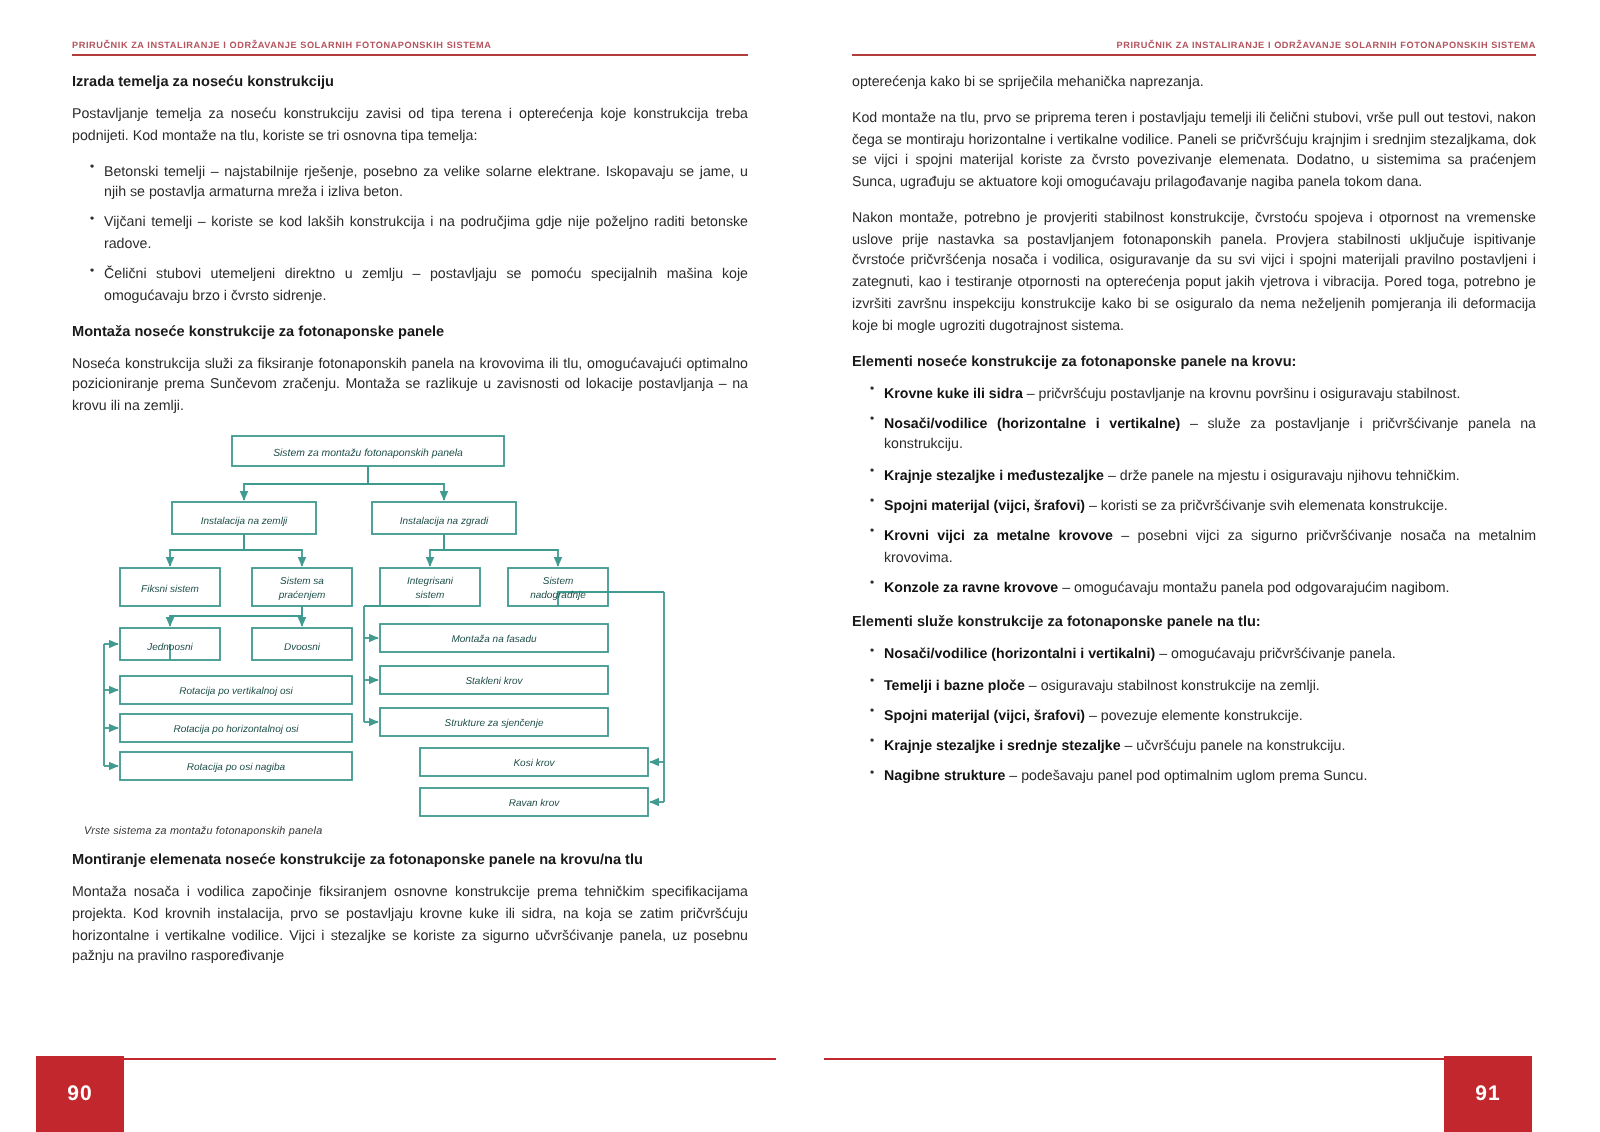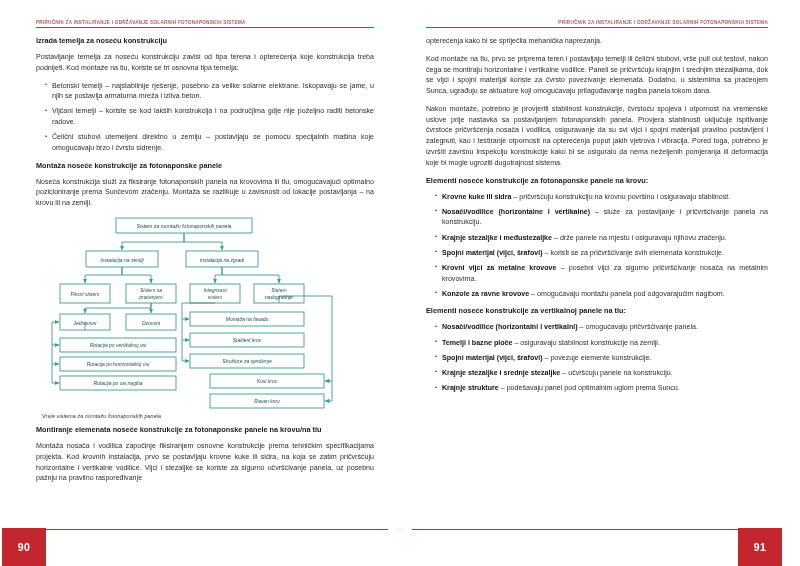--- a/index.html
+++ b/index.html
@@ -121,22 +121,22 @@
     height: 38px;
     background: #c1272d;
     color: #ffffff;
     font-size: 10.5px;
     font-weight: bold;
     display: flex;
     align-items: center;
     justify-content: center;
     letter-spacing: 0.5px;
   }
-  .pagenum-left  { left: 2px; }
-  .pagenum-right { right: 18px; }
+  .pagenum-left  { left: 18px; }
+  .pagenum-right { right: 34px; }
   .footrule {
     position: absolute;
     bottom: 36px;
     height: 1.4px;
     background: #c1272d;
   }
   .footrule-left  { left: 36px;  right: 12px; }
   .footrule-right { left: 12px;  right: 36px; }
 </style>
 </head>
@@ -276,35 +276,35 @@
 
     <p class="para">opterećenja kako bi se spriječila mehanička naprezanja.</p>
 
     <p class="para">Kod montaže na tlu, prvo se priprema teren i postavljaju temelji ili čelični stubovi, vrše pull out testovi, nakon čega se montiraju horizontalne i vertikalne vodilice. Paneli se pričvršćuju krajnjim i srednjim stezaljkama, dok se vijci i spojni materijal koriste za čvrsto povezivanje elemenata. Dodatno, u sistemima sa praćenjem Sunca, ugrađuju se aktuatore koji omogućavaju prilagođavanje nagiba panela tokom dana.</p>
 
     <p class="para">Nakon montaže, potrebno je provjeriti stabilnost konstrukcije, čvrstoću spojeva i otpornost na vremenske uslove prije nastavka sa postavljanjem fotonaponskih panela. Provjera stabilnosti uključuje ispitivanje čvrstoće pričvršćenja nosača i vodilica, osiguravanje da su svi vijci i spojni materijali pravilno postavljeni i zategnuti, kao i testiranje otpornosti na opterećenja poput jakih vjetrova i vibracija. Pored toga, potrebno je izvršiti završnu inspekciju konstrukcije kako bi se osiguralo da nema neželjenih pomjeranja ili deformacija koje bi mogle ugroziti dugotrajnost sistema.</p>
 
     <h3 class="h3">Elementi noseće konstrukcije za fotonaponske panele na krovu:</h3>
 
     <ul class="bullets">
-      <li><b>Krovne kuke ili sidra</b><span> – pričvršćuju konstrukciju na krovnu površinu i osiguravaju stabilnost.</span></li>
+      <li><b>Krovne kuke ili sidra</b><span> – pričvršćuju postavljanje na krovnu površinu i osiguravaju stabilnost.</span></li>
       <li><b>Nosači/vodilice (horizontalne i vertikalne)</b><span> – služe za postavljanje i pričvršćivanje panela na konstrukciju.</span></li>
-      <li><b>Krajnje stezaljke i međustezaljke</b><span> – drže panele na mjestu i osiguravaju njihovu zračenju.</span></li>
+      <li><b>Krajnje stezaljke i međustezaljke</b><span> – drže panele na mjestu i osiguravaju njihovu tehničkim.</span></li>
       <li><b>Spojni materijal (vijci, šrafovi)</b><span> – koristi se za pričvršćivanje svih elemenata konstrukcije.</span></li>
       <li><b>Krovni vijci za metalne krovove</b><span> – posebni vijci za sigurno pričvršćivanje nosača na metalnim krovovima.</span></li>
       <li><b>Konzole za ravne krovove</b><span> – omogućavaju montažu panela pod odgovarajućim nagibom.</span></li>
     </ul>
 
-    <h3 class="h3">Elementi noseće konstrukcije za vertikalnoj panele na tlu:</h3>
+    <h3 class="h3">Elementi služe konstrukcije za fotonaponske panele na tlu:</h3>
 
     <ul class="bullets">
       <li><b>Nosači/vodilice (horizontalni i vertikalni)</b><span> – omogućavaju pričvršćivanje panela.</span></li>
       <li><b>Temelji i bazne ploče</b><span> – osiguravaju stabilnost konstrukcije na zemlji.</span></li>
       <li><b>Spojni materijal (vijci, šrafovi)</b><span> – povezuje elemente konstrukcije.</span></li>
       <li><b>Krajnje stezaljke i srednje stezaljke</b><span> – učvršćuju panele na konstrukciju.</span></li>
-      <li><b>Krajnje strukture</b><span> – podešavaju panel pod optimalnim uglom prema Suncu.</span></li>
+      <li><b>Nagibne strukture</b><span> – podešavaju panel pod optimalnim uglom prema Suncu.</span></li>
     </ul>
 
     <div class="footrule footrule-right"></div>
     <div class="pagenum pagenum-right">91</div>
   </div>
 
 </div>
 
 </body></html>

